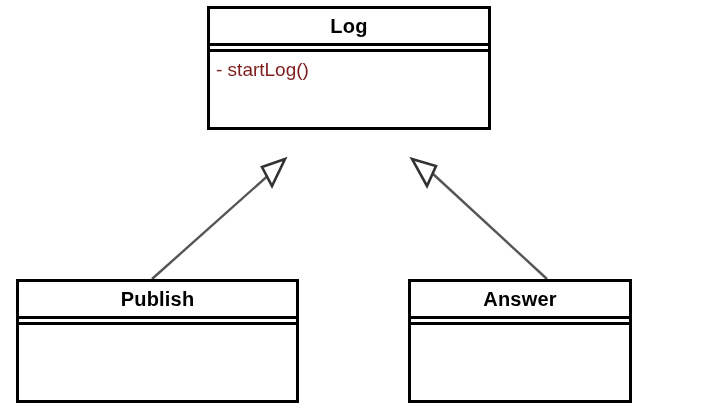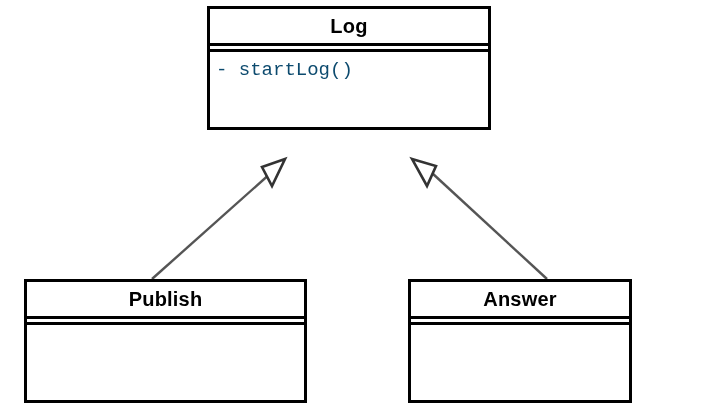--- a/index.html
+++ b/index.html
@@ -61,37 +61,36 @@
     background: #ffffff;
     border-top: 3px solid #000000;
     border-bottom: 3px solid #000000;
     box-sizing: border-box;
   }
   .class-members {
     position: relative;
     flex: 1 1 auto;
     padding: 5px 0 0 6px;
     font-size: 19px;
-    color: #0c4a6e;
+    color: #7f1d1d;
     line-height: 1.42;
-    font-family: Liberation Mono, monospace;
   }
   .member-line {
     white-space: pre;
   }
   
   #class-log {
     left: 207px;
     top: 6px;
     width: 284px;
     height: 124px;
   }
   #class-log .class-name-band { height: 34px; }
   #class-publish {
-    left: 24px;
+    left: 16px;
     top: 279px;
     width: 283px;
     height: 124px;
   }
   #class-publish .class-name-band { height: 34px; }
   #class-answer {
     left: 408px;
     top: 279px;
     width: 224px;
     height: 124px;

